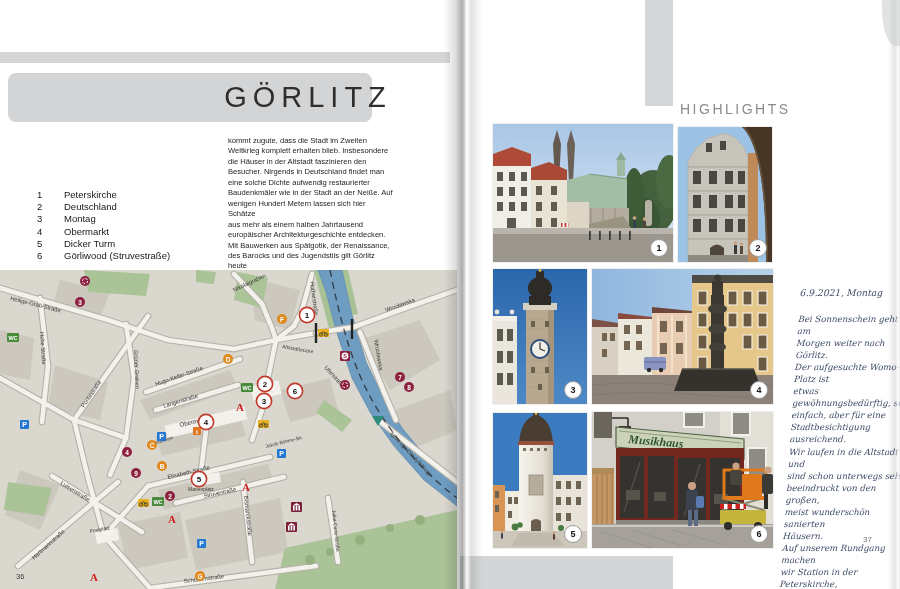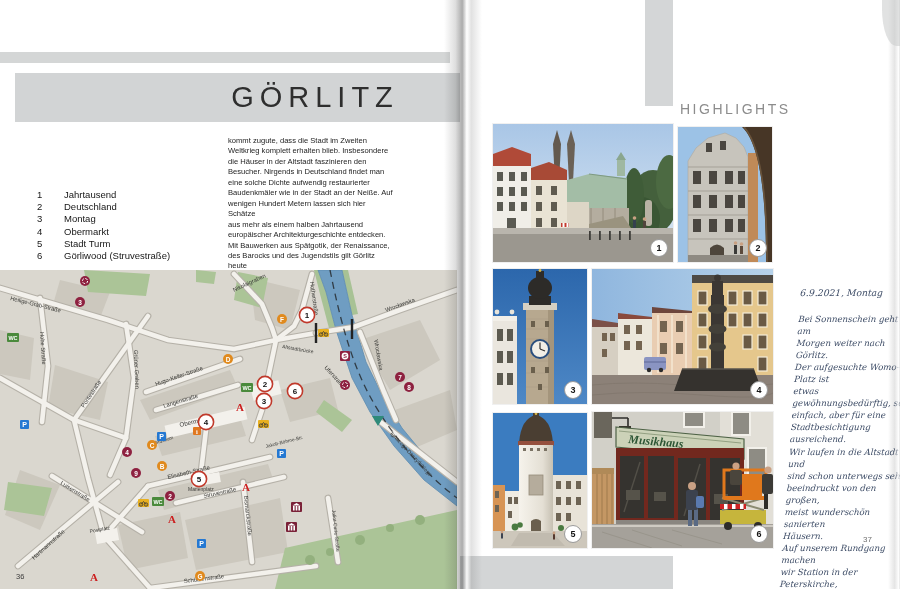--- a/index.html
+++ b/index.html
@@ -3,21 +3,21 @@
 <meta charset="utf-8">
 <style>
   html,body{margin:0;padding:0;}
   body{width:900px;height:589px;overflow:hidden;background:#f4f4f4;font-family:"Liberation Sans",sans-serif;}
   .spread{position:absolute;left:0;top:0;width:900px;height:589px;background:#ffffff;}
   .page-left{position:absolute;left:0;top:0;width:457px;height:589px;background:#fff;}
   .page-right{position:absolute;left:460px;top:0;width:440px;height:589px;background:#fff;}
 
   
   .stripe{position:absolute;left:0;top:52px;width:450px;height:11px;background:#d4d6d6;}
-  .banner{position:absolute;left:15px;top:73px;width:450px;height:49px;background:#d2d4d5;}
+  .banner{position:absolute;left:8px;top:73px;width:364px;height:49px;background:#d2d4d5;border-radius:8px;}
   .title{position:absolute;left:150px;top:8px;width:300px;text-align:center;font-size:29px;letter-spacing:6px;color:#2e2e2e;font-weight:400;}
   .legend{position:absolute;left:37px;top:188px;font-size:9.5px;color:#161616;}
   .legend-row{display:flex;height:12.3px;align-items:center;}
   .legend-num{width:27px;}
   .intro{position:absolute;left:228px;top:136px;width:165px;font-size:7.6px;line-height:10.45px;color:#1d1d1d;white-space:pre-line;}
   .map{position:absolute;left:0;top:270px;width:457px;height:319px;box-shadow:inset 0 0 40px rgba(60,55,45,.18);}
   .map svg{display:block;}
 
   
   .gray-strip-top{position:absolute;left:185px;top:0;width:28px;height:106px;background:#d4d6d7;}
@@ -52,37 +52,37 @@
 
   <div class="page-left">
     <div class="stripe"></div>
     <div class="banner">
       <div class="title">GÖRLITZ</div>
     </div>
 
     <div class="legend">
       <div class="legend-row">
           <span class="legend-num">1</span>
-          <span>Jahrtausend</span>
+          <span>Peterskirche</span>
         </div>
       <div class="legend-row">
           <span class="legend-num">2</span>
           <span>Deutschland</span>
         </div>
       <div class="legend-row">
           <span class="legend-num">3</span>
           <span>Montag</span>
         </div>
       <div class="legend-row">
           <span class="legend-num">4</span>
           <span>Obermarkt</span>
         </div>
       <div class="legend-row">
           <span class="legend-num">5</span>
-          <span>Stadt Turm</span>
+          <span>Dicker Turm</span>
         </div>
       <div class="legend-row">
           <span class="legend-num">6</span>
           <span>Görliwood (Struvestraße)</span>
         </div>
     </div>
 
     <div class="intro">kommt zugute, dass die Stadt im Zweiten
 Weltkrieg komplett erhalten blieb. Insbesondere
 die Häuser in der Altstadt faszinieren den

